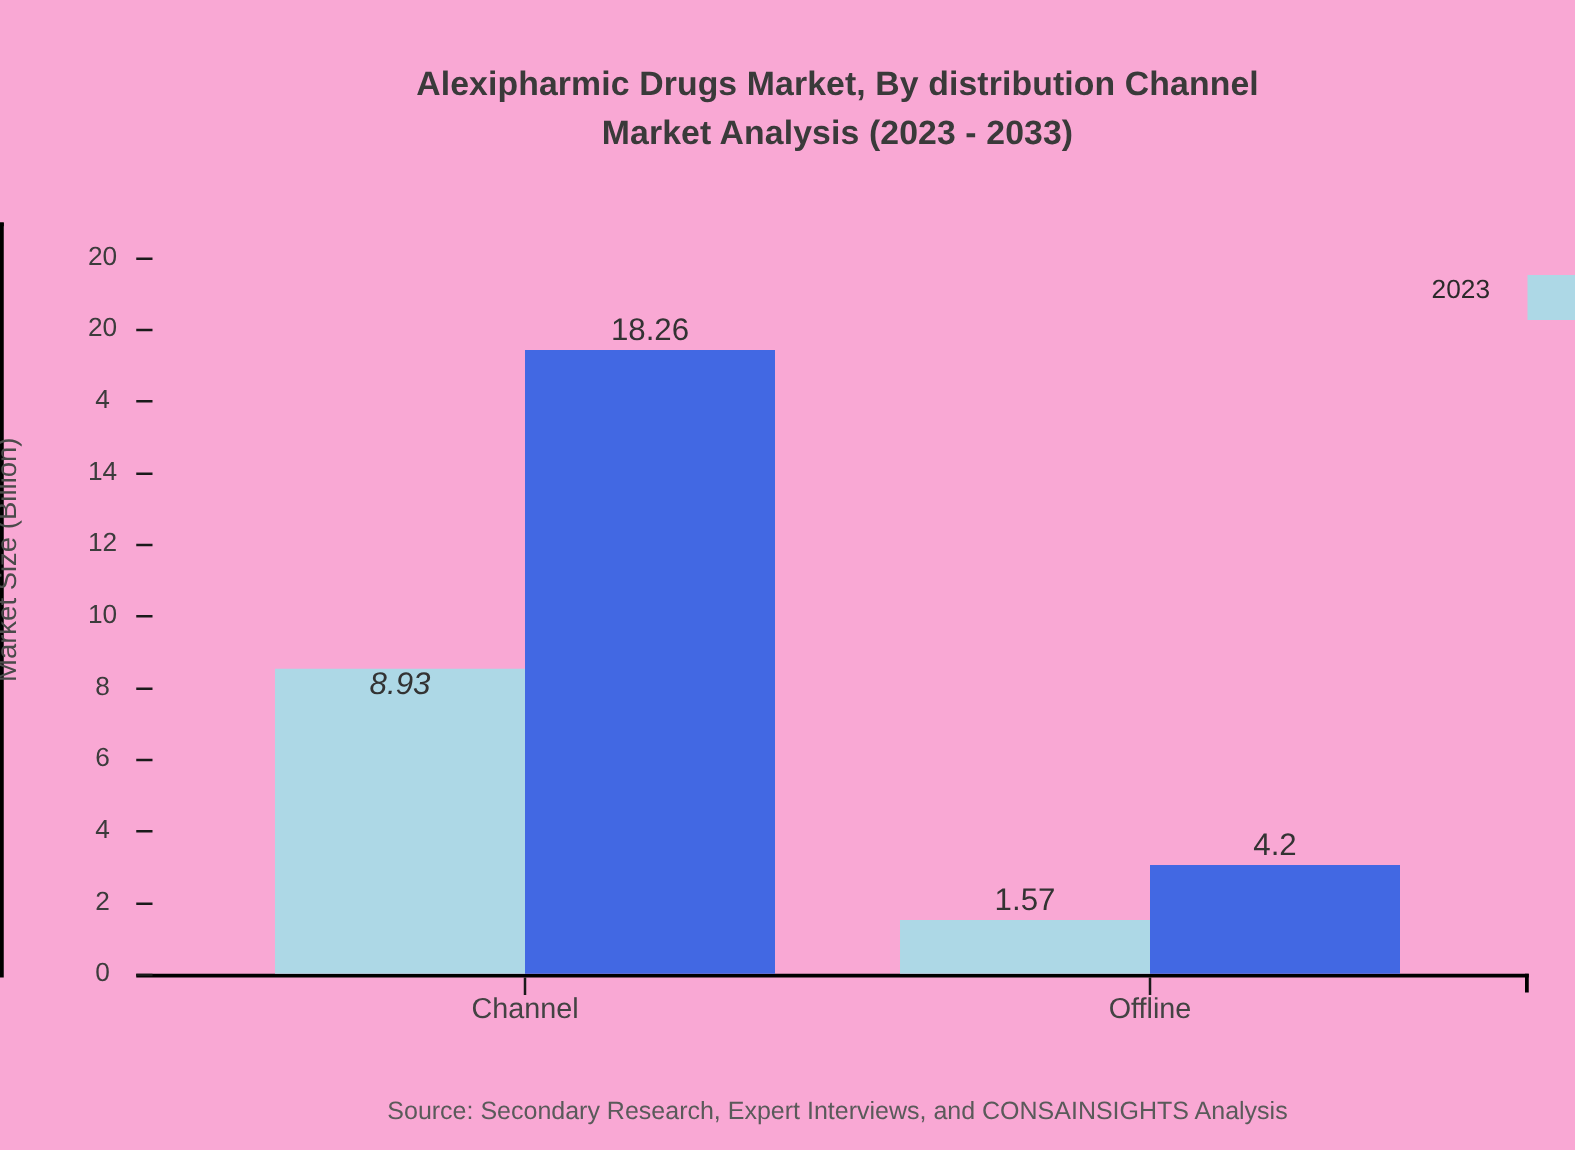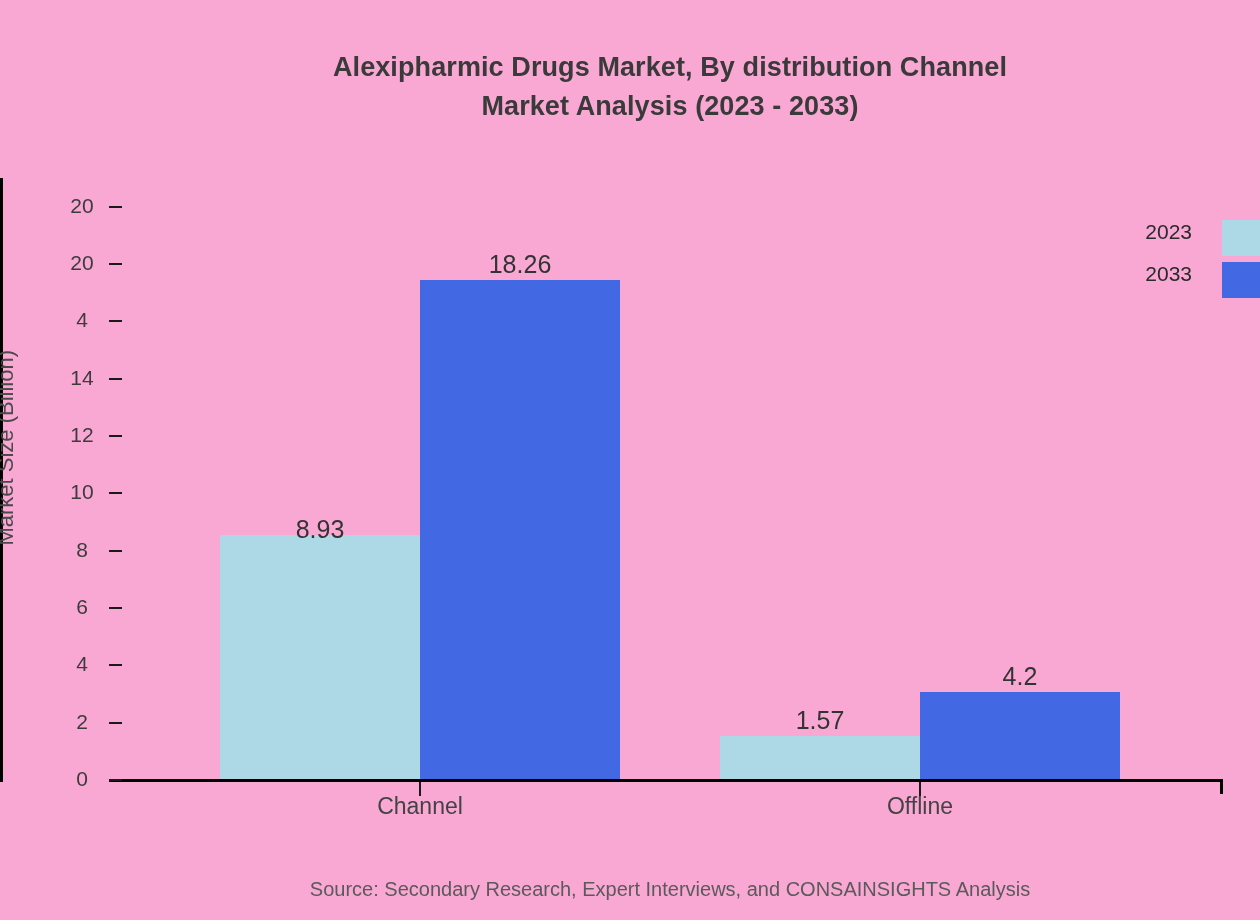--- a/index.html
+++ b/index.html
@@ -227,39 +227,35 @@
   <div class="bars-layer">
 
     <div class="bar bar-wrap" style="left:220px; width:200px; height:244px; background:#add8e6;"></div>
     <div class="bar bar-wrap" style="left:420px; width:200px; height:499px; background:#4268e3;"></div>
 
     <div class="bar bar-wrap" style="left:720px; width:200px; height:43px; background:#add8e6;"></div>
     <div class="bar bar-wrap" style="left:920px; width:200px; height:87px; background:#4268e3;"></div>
   </div>
 
   <div>
-    <div class="bar-value" style="left:210px; top:515px;">8.93</div>
+    <div class="bar-value" style="left:210px; top:533px;font-style:italic;">8.93</div>
     <div class="bar-value" style="left:410px; top:250px;">18.26</div>
     <div class="bar-value" style="left:710px; top:706px;">1.57</div>
     <div class="bar-value" style="left:910px; top:662px;">4.2</div>
   </div>
 
   <div>
     <div class="xtick" style="left:419px;"></div>
     <div class="xtick" style="left:919px;"></div>
     <div class="xtick-label" style="left:270px;">Channel</div>
     <div class="xtick-label" style="left:770px;">Offline</div>
   </div>
 
   <div class="legend">
     <div class="legend-row" style="top:0px;">
       <span class="legend-label">2023</span>
       <span class="legend-swatch" style="background:#add8e6;"></span>
     </div>
-    <div class="legend-row" style="top:42px;">
-      <span class="legend-label">2033</span>
-      <span class="legend-swatch" style="background:#4268e3;"></span>
-    </div>
   </div>
 
   <div class="source-note">Source: Secondary Research, Expert Interviews, and CONSAINSIGHTS Analysis</div>
 
 </div>
 
 </body></html>

